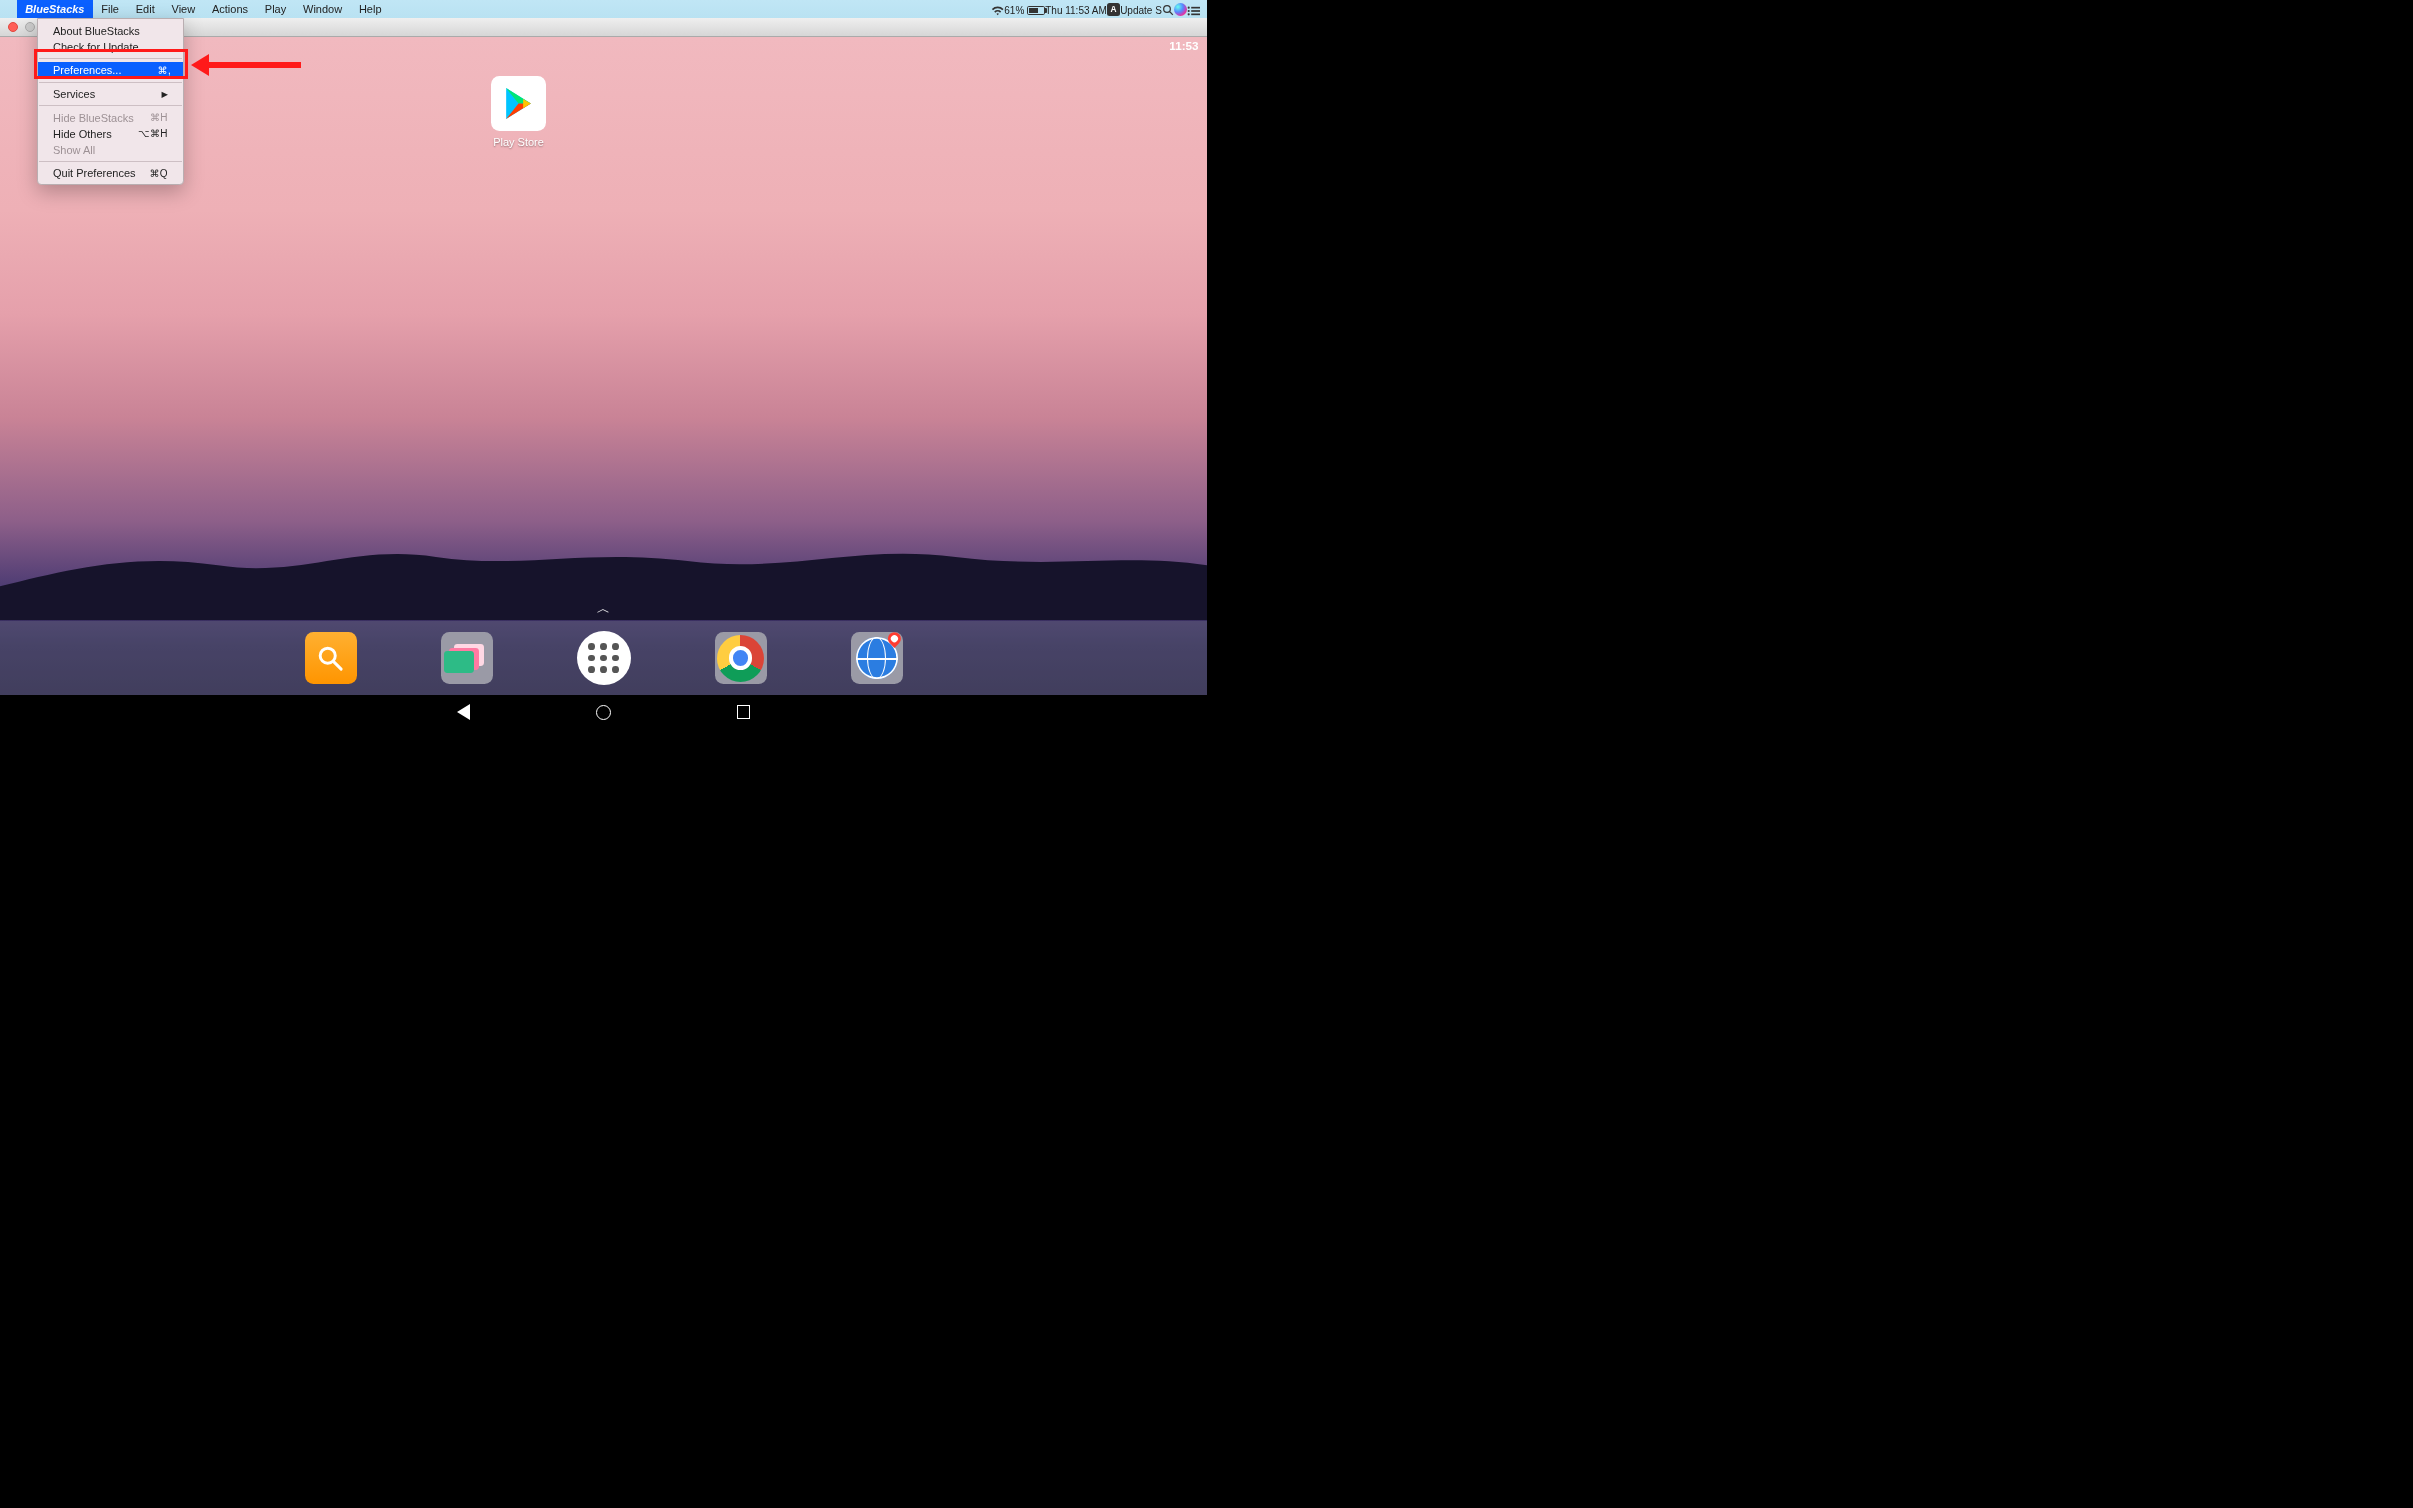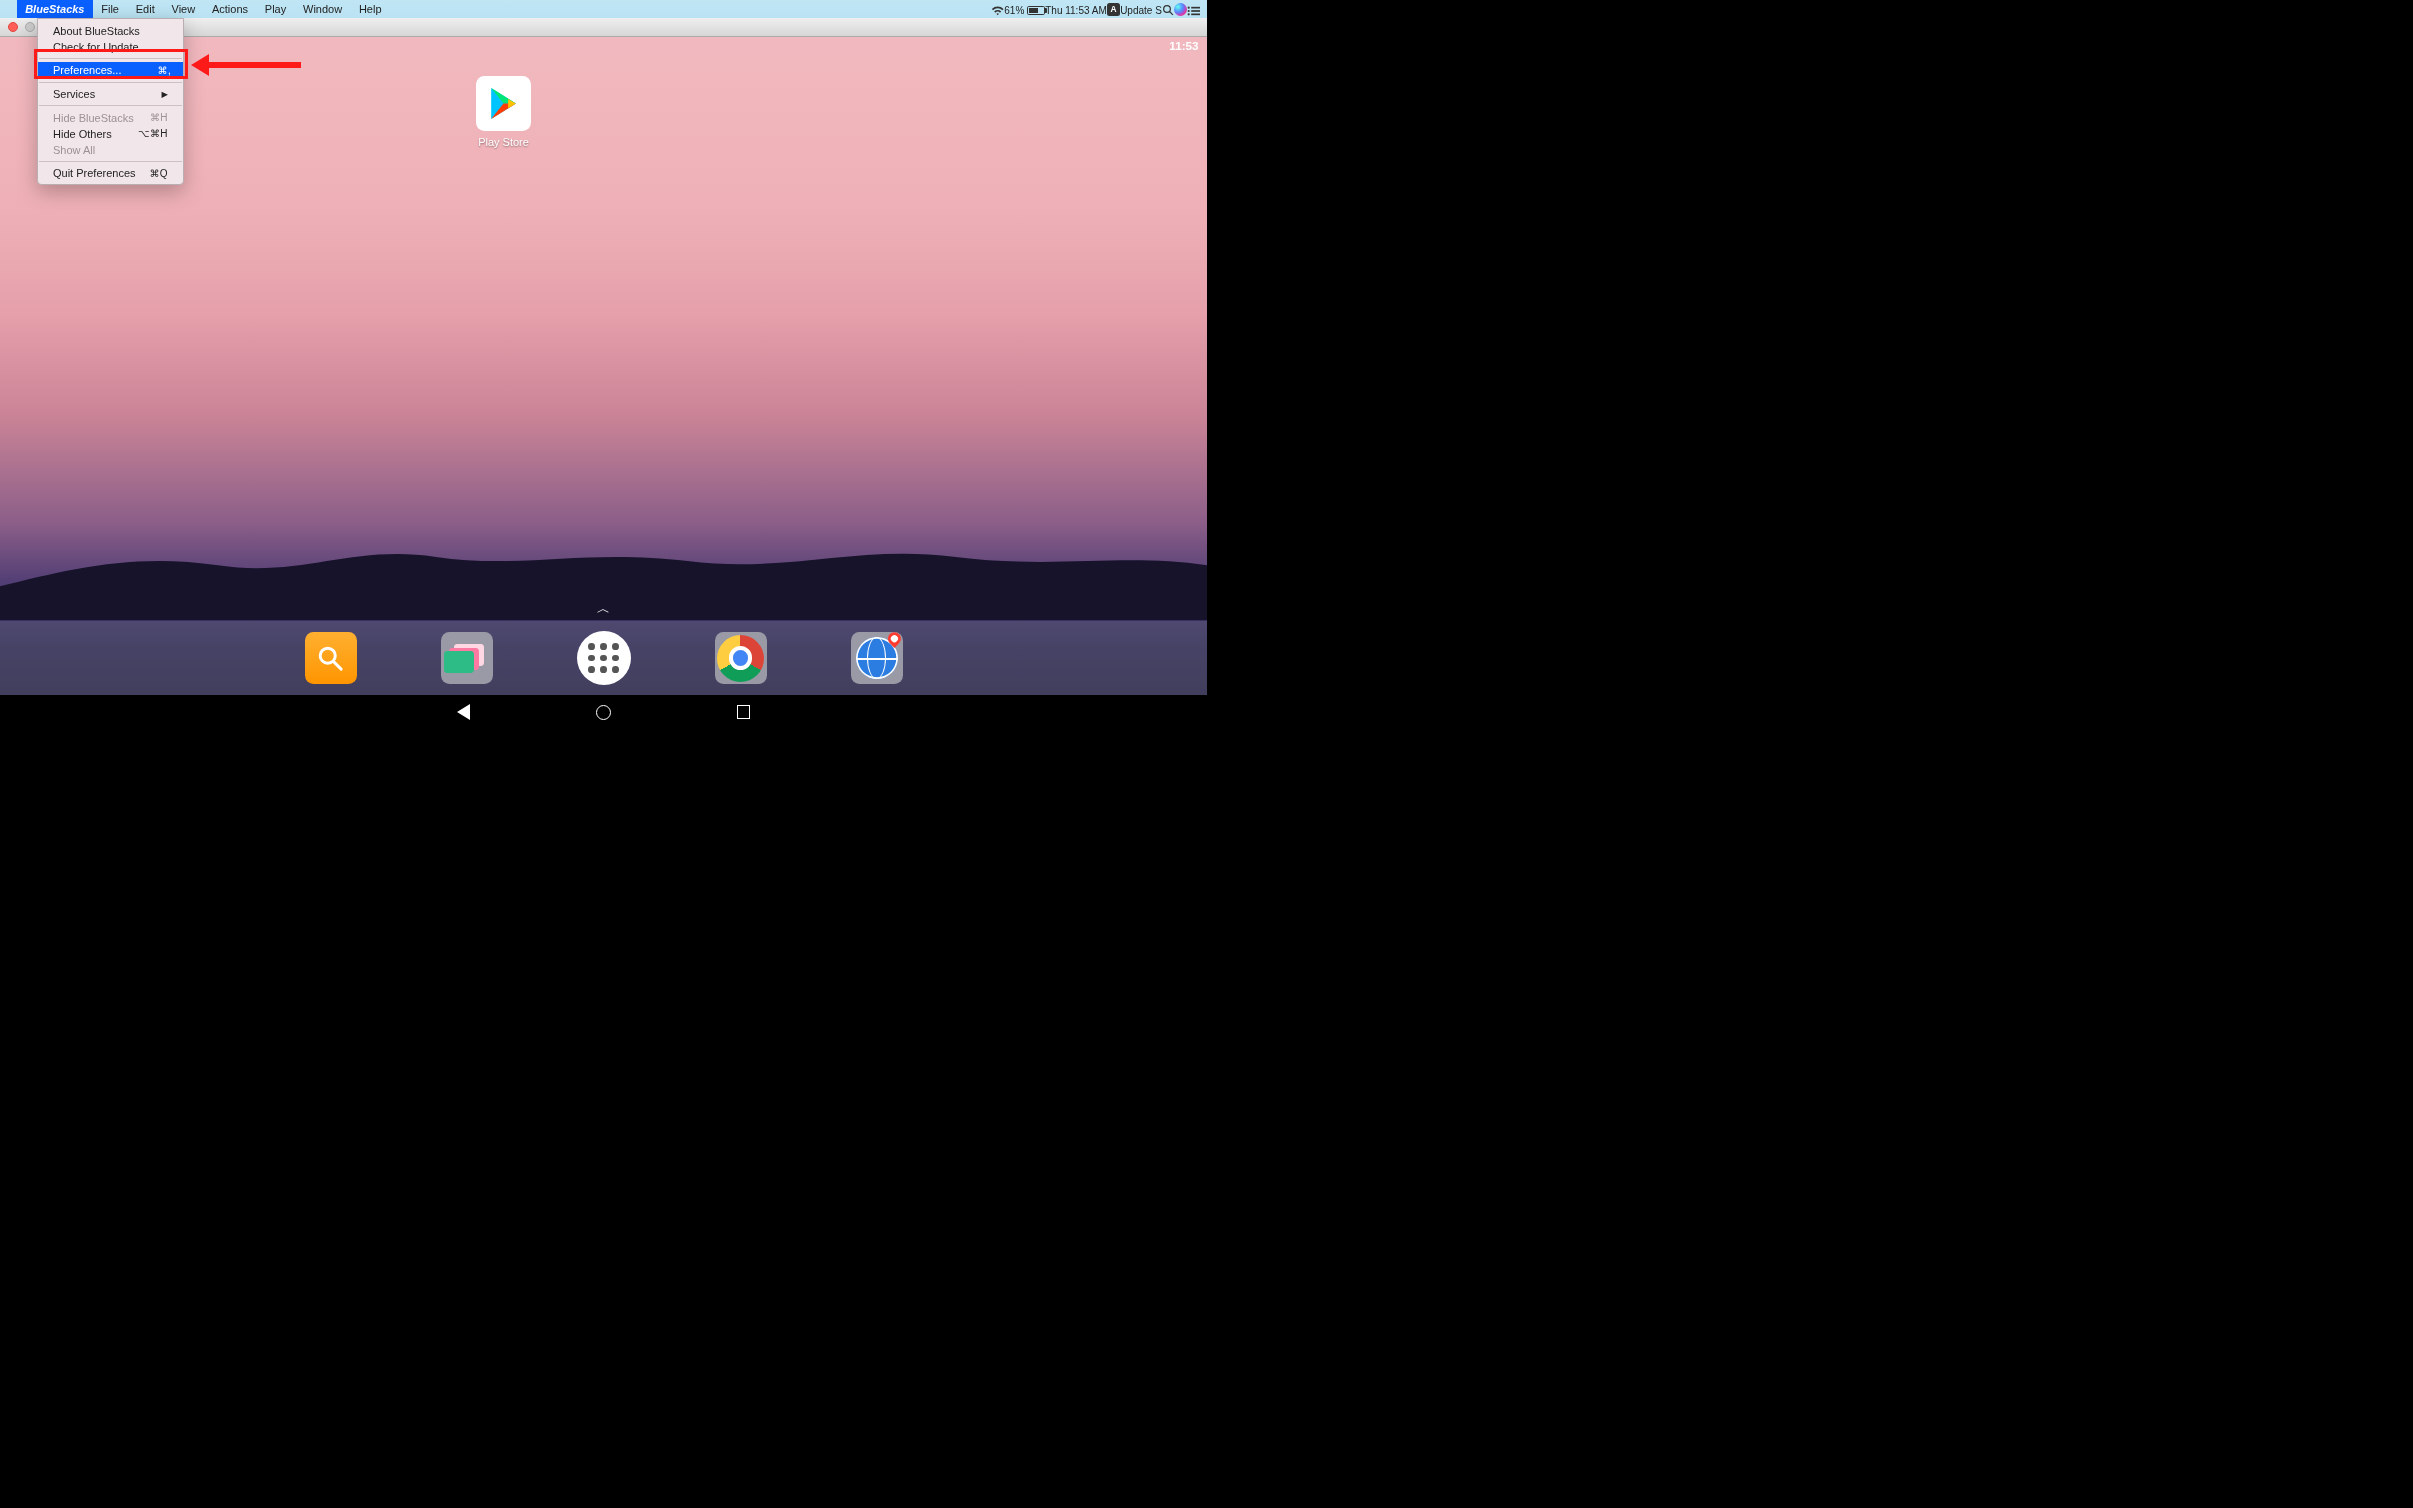--- a/index.html
+++ b/index.html
@@ -310,21 +310,21 @@
   <div class="head"></div>
   <div class="shaft" style="width:92px;"></div>
 </div>
 
 <div class="emulator">
 
   <div class="android-status">
     <span>11:53</span>
   </div>
 
-  <div class="desktop-icon" style="top:39px; left:475px;">
+  <div class="desktop-icon" style="top:39px; left:490px;">
     <div class="tile">
       <svg class="play-tri" viewBox="0 0 48 48">
         <path d="M8 4 L40 24 L8 44 Z" fill="#00c4ff"></path>
         <path d="M8 4 L40 24 L24 24 Z" fill="#00e676"></path>
         <path d="M8 44 L40 24 L24 24 Z" fill="#ff3d00"></path>
         <path d="M30 18 L40 24 L30 30 Z" fill="#ffc400"></path>
       </svg>
     </div>
     <div>Play Store</div>
   </div>

